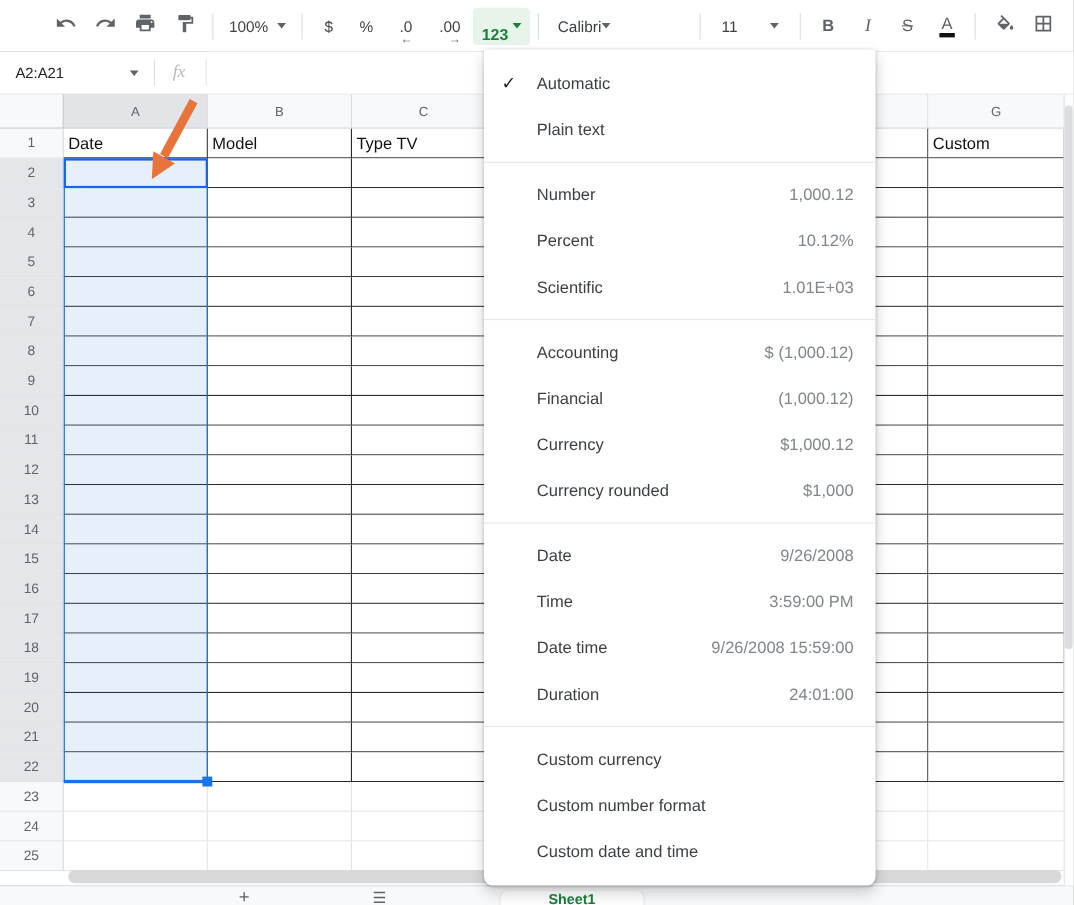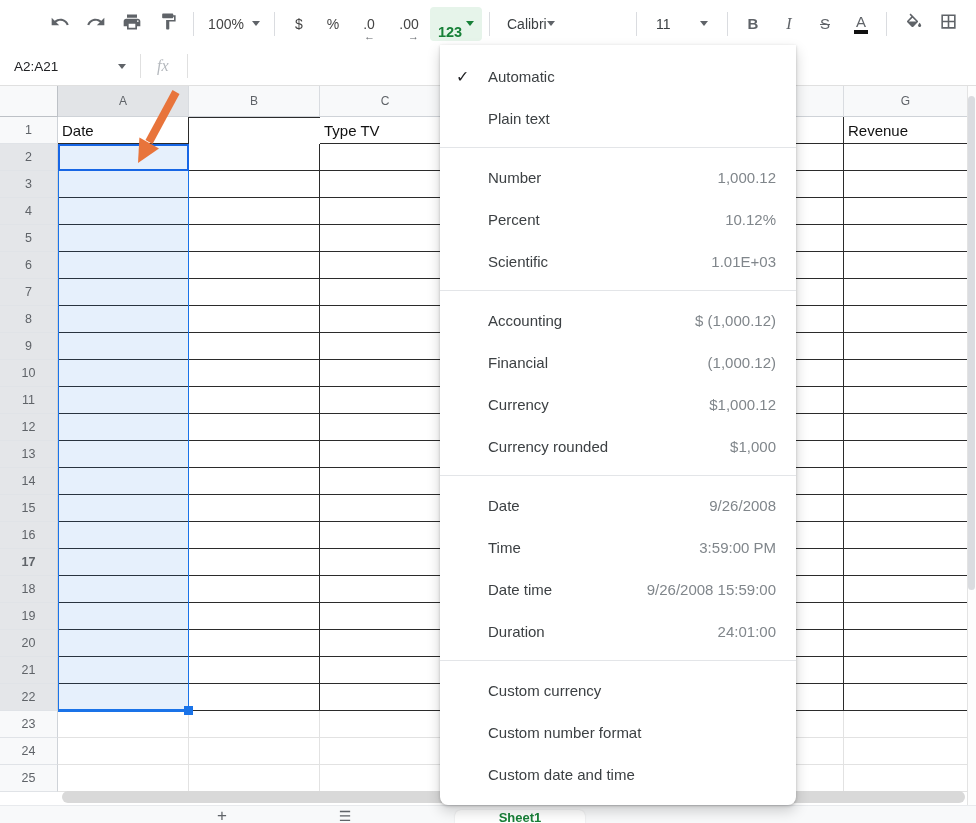--- a/index.html
+++ b/index.html
@@ -209,25 +209,26 @@
   <div class="gcell corner" style="left: 0px; top: 0px; width: 58px; height: 31px;"></div>
       <div class="gcell col-hdr sel" style="left: 58px; top: 0px; width: 131px; height: 31px;">A</div>
       <div class="gcell col-hdr" style="left: 189px; top: 0px; width: 131px; height: 31px;">B</div>
       <div class="gcell col-hdr" style="left: 320px; top: 0px; width: 131px; height: 31px;">C</div>
       <div class="gcell col-hdr" style="left: 451px; top: 0px; width: 131px; height: 31px;">D</div>
       <div class="gcell col-hdr" style="left: 582px; top: 0px; width: 131px; height: 31px;">E</div>
       <div class="gcell col-hdr" style="left: 713px; top: 0px; width: 131px; height: 31px;">F</div>
       <div class="gcell col-hdr" style="left: 844px; top: 0px; width: 124px; height: 31px;">G</div>
       <div class="gcell row-hdr" style="left: 0px; top: 31px; width: 58px; height: 27px;">1</div>
       <div class="gcell cell dark" style="left: 58px; top: 31px; width: 131px; height: 27px;">Date</div>
+      <div class="gcell cell dark" style="left: 189px; top: 31px; width: 131px; height: 27px;">Model</div>
       <div class="gcell cell dark" style="left: 320px; top: 31px; width: 131px; height: 27px;">Type TV</div>
       <div class="gcell cell dark" style="left: 451px; top: 31px; width: 131px; height: 27px;"></div>
       <div class="gcell cell dark" style="left: 582px; top: 31px; width: 131px; height: 27px;"></div>
       <div class="gcell cell dark" style="left: 713px; top: 31px; width: 131px; height: 27px;"></div>
-      <div class="gcell cell dark" style="left: 844px; top: 31px; width: 124px; height: 27px;">Revenue</div>
+      <div class="gcell cell dark" style="left: 844px; top: 31px; width: 124px; height: 27px;">Custom</div>
       <div class="gcell row-hdr sel" style="left: 0px; top: 58px; width: 58px; height: 27px;">2</div>
       <div class="gcell cell dark" style="left: 58px; top: 58px; width: 131px; height: 27px;"></div>
       <div class="gcell cell dark" style="left: 189px; top: 58px; width: 131px; height: 27px;"></div>
       <div class="gcell cell dark" style="left: 320px; top: 58px; width: 131px; height: 27px;"></div>
       <div class="gcell cell dark" style="left: 451px; top: 58px; width: 131px; height: 27px;"></div>
       <div class="gcell cell dark" style="left: 582px; top: 58px; width: 131px; height: 27px;"></div>
       <div class="gcell cell dark" style="left: 713px; top: 58px; width: 131px; height: 27px;"></div>
       <div class="gcell cell dark" style="left: 844px; top: 58px; width: 124px; height: 27px;"></div>
       <div class="gcell row-hdr sel" style="left: 0px; top: 85px; width: 58px; height: 27px;">3</div>
       <div class="gcell cell dark" style="left: 58px; top: 85px; width: 131px; height: 27px;"></div>
@@ -334,21 +335,21 @@
       <div class="gcell cell dark" style="left: 713px; top: 409px; width: 131px; height: 27px;"></div>
       <div class="gcell cell dark" style="left: 844px; top: 409px; width: 124px; height: 27px;"></div>
       <div class="gcell row-hdr sel" style="left: 0px; top: 436px; width: 58px; height: 27px;">16</div>
       <div class="gcell cell dark" style="left: 58px; top: 436px; width: 131px; height: 27px;"></div>
       <div class="gcell cell dark" style="left: 189px; top: 436px; width: 131px; height: 27px;"></div>
       <div class="gcell cell dark" style="left: 320px; top: 436px; width: 131px; height: 27px;"></div>
       <div class="gcell cell dark" style="left: 451px; top: 436px; width: 131px; height: 27px;"></div>
       <div class="gcell cell dark" style="left: 582px; top: 436px; width: 131px; height: 27px;"></div>
       <div class="gcell cell dark" style="left: 713px; top: 436px; width: 131px; height: 27px;"></div>
       <div class="gcell cell dark" style="left: 844px; top: 436px; width: 124px; height: 27px;"></div>
-      <div class="gcell row-hdr sel" style="left: 0px; top: 463px; width: 58px; height: 27px; font-weight: bold;">17</div>
+      <div class="gcell row-hdr sel" style="left: 0px; top: 463px; width: 58px; height: 27px;">17</div>
       <div class="gcell cell dark" style="left: 58px; top: 463px; width: 131px; height: 27px;"></div>
       <div class="gcell cell dark" style="left: 189px; top: 463px; width: 131px; height: 27px;"></div>
       <div class="gcell cell dark" style="left: 320px; top: 463px; width: 131px; height: 27px;"></div>
       <div class="gcell cell dark" style="left: 451px; top: 463px; width: 131px; height: 27px;"></div>
       <div class="gcell cell dark" style="left: 582px; top: 463px; width: 131px; height: 27px;"></div>
       <div class="gcell cell dark" style="left: 713px; top: 463px; width: 131px; height: 27px;"></div>
       <div class="gcell cell dark" style="left: 844px; top: 463px; width: 124px; height: 27px;"></div>
       <div class="gcell row-hdr sel" style="left: 0px; top: 490px; width: 58px; height: 27px;">18</div>
       <div class="gcell cell dark" style="left: 58px; top: 490px; width: 131px; height: 27px;"></div>
       <div class="gcell cell dark" style="left: 189px; top: 490px; width: 131px; height: 27px;"></div>

